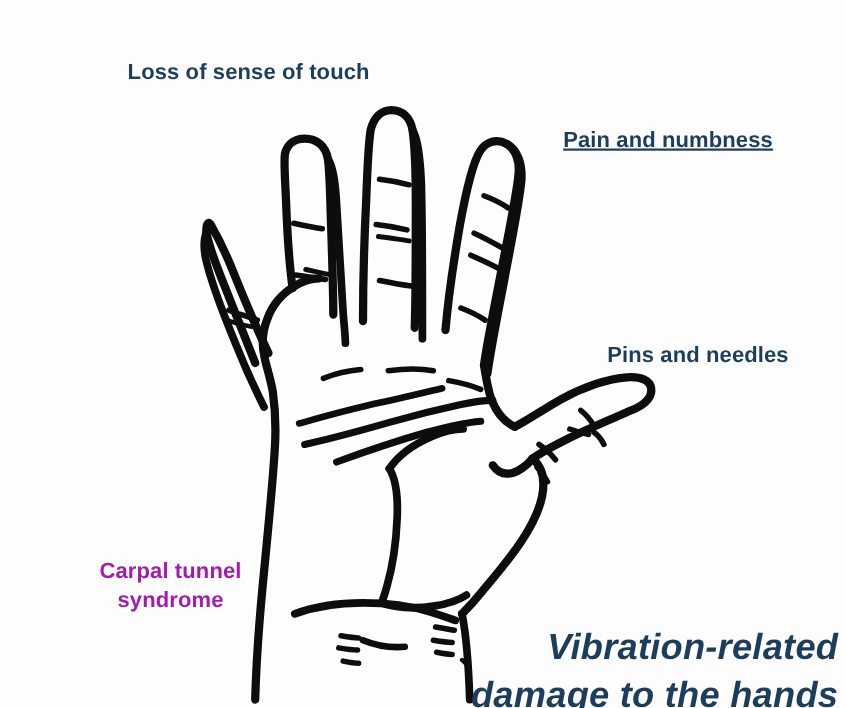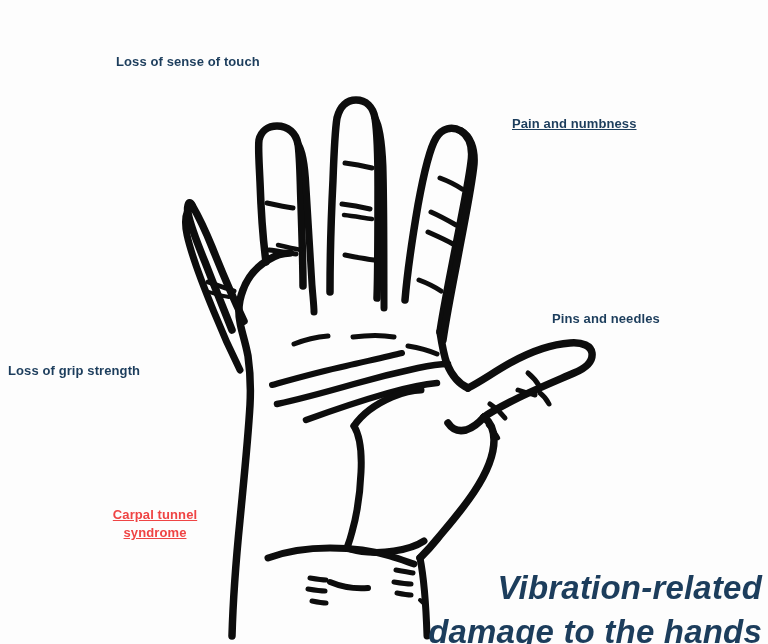--- a/index.html
+++ b/index.html
@@ -23,21 +23,21 @@
     left: 0;
     top: 0;
     width: 768px;
     height: 644px;
   }
   .label {
     position: absolute;
     color: #1c3d5c;
     font-family: "Liberation Sans", sans-serif;
     font-weight: bold;
-    font-size: 13px;
+    font-size: 20px;
     letter-spacing: 0.1px;
     line-height: 1.35;
     white-space: pre;
     -webkit-font-smoothing: antialiased;
   }
   #label-loss-touch {
     left: 116px;
     top: 53px;
   }
   #label-pain-numbness {
@@ -282,21 +282,20 @@
       <path stroke-width="4.5" d="M 488 425 C 492 429 496 434 498 438"></path>
     </g>
   </svg>
 
   <div class="label" id="label-loss-touch" style="color: rgb(28, 61, 92);">Loss of sense of touch</div>
 
   <div class="label" id="label-pain-numbness" style="color: rgb(28, 61, 92);">Pain and numbness</div>
 
   <div class="label" id="label-pins-needles" style="color: rgb(28, 61, 92); margin-top: 12px;">Pins and needles</div>
 
-  <div class="label" id="label-grip-strength" style="color: rgb(28, 61, 92);">Loss of grip strength</div>
-
-  <div class="label" id="label-carpal" style="color: #ef4444; text-decoration: underline;">Carpal tunnel
+
+  <div class="label" id="label-carpal" style="color: #a21caf;">Carpal tunnel
 syndrome</div>
 
   <div id="caption" style="color: rgb(28, 61, 92);">Vibration-related
 damage to the hands</div>
 
 </div>
 
 </body></html>

